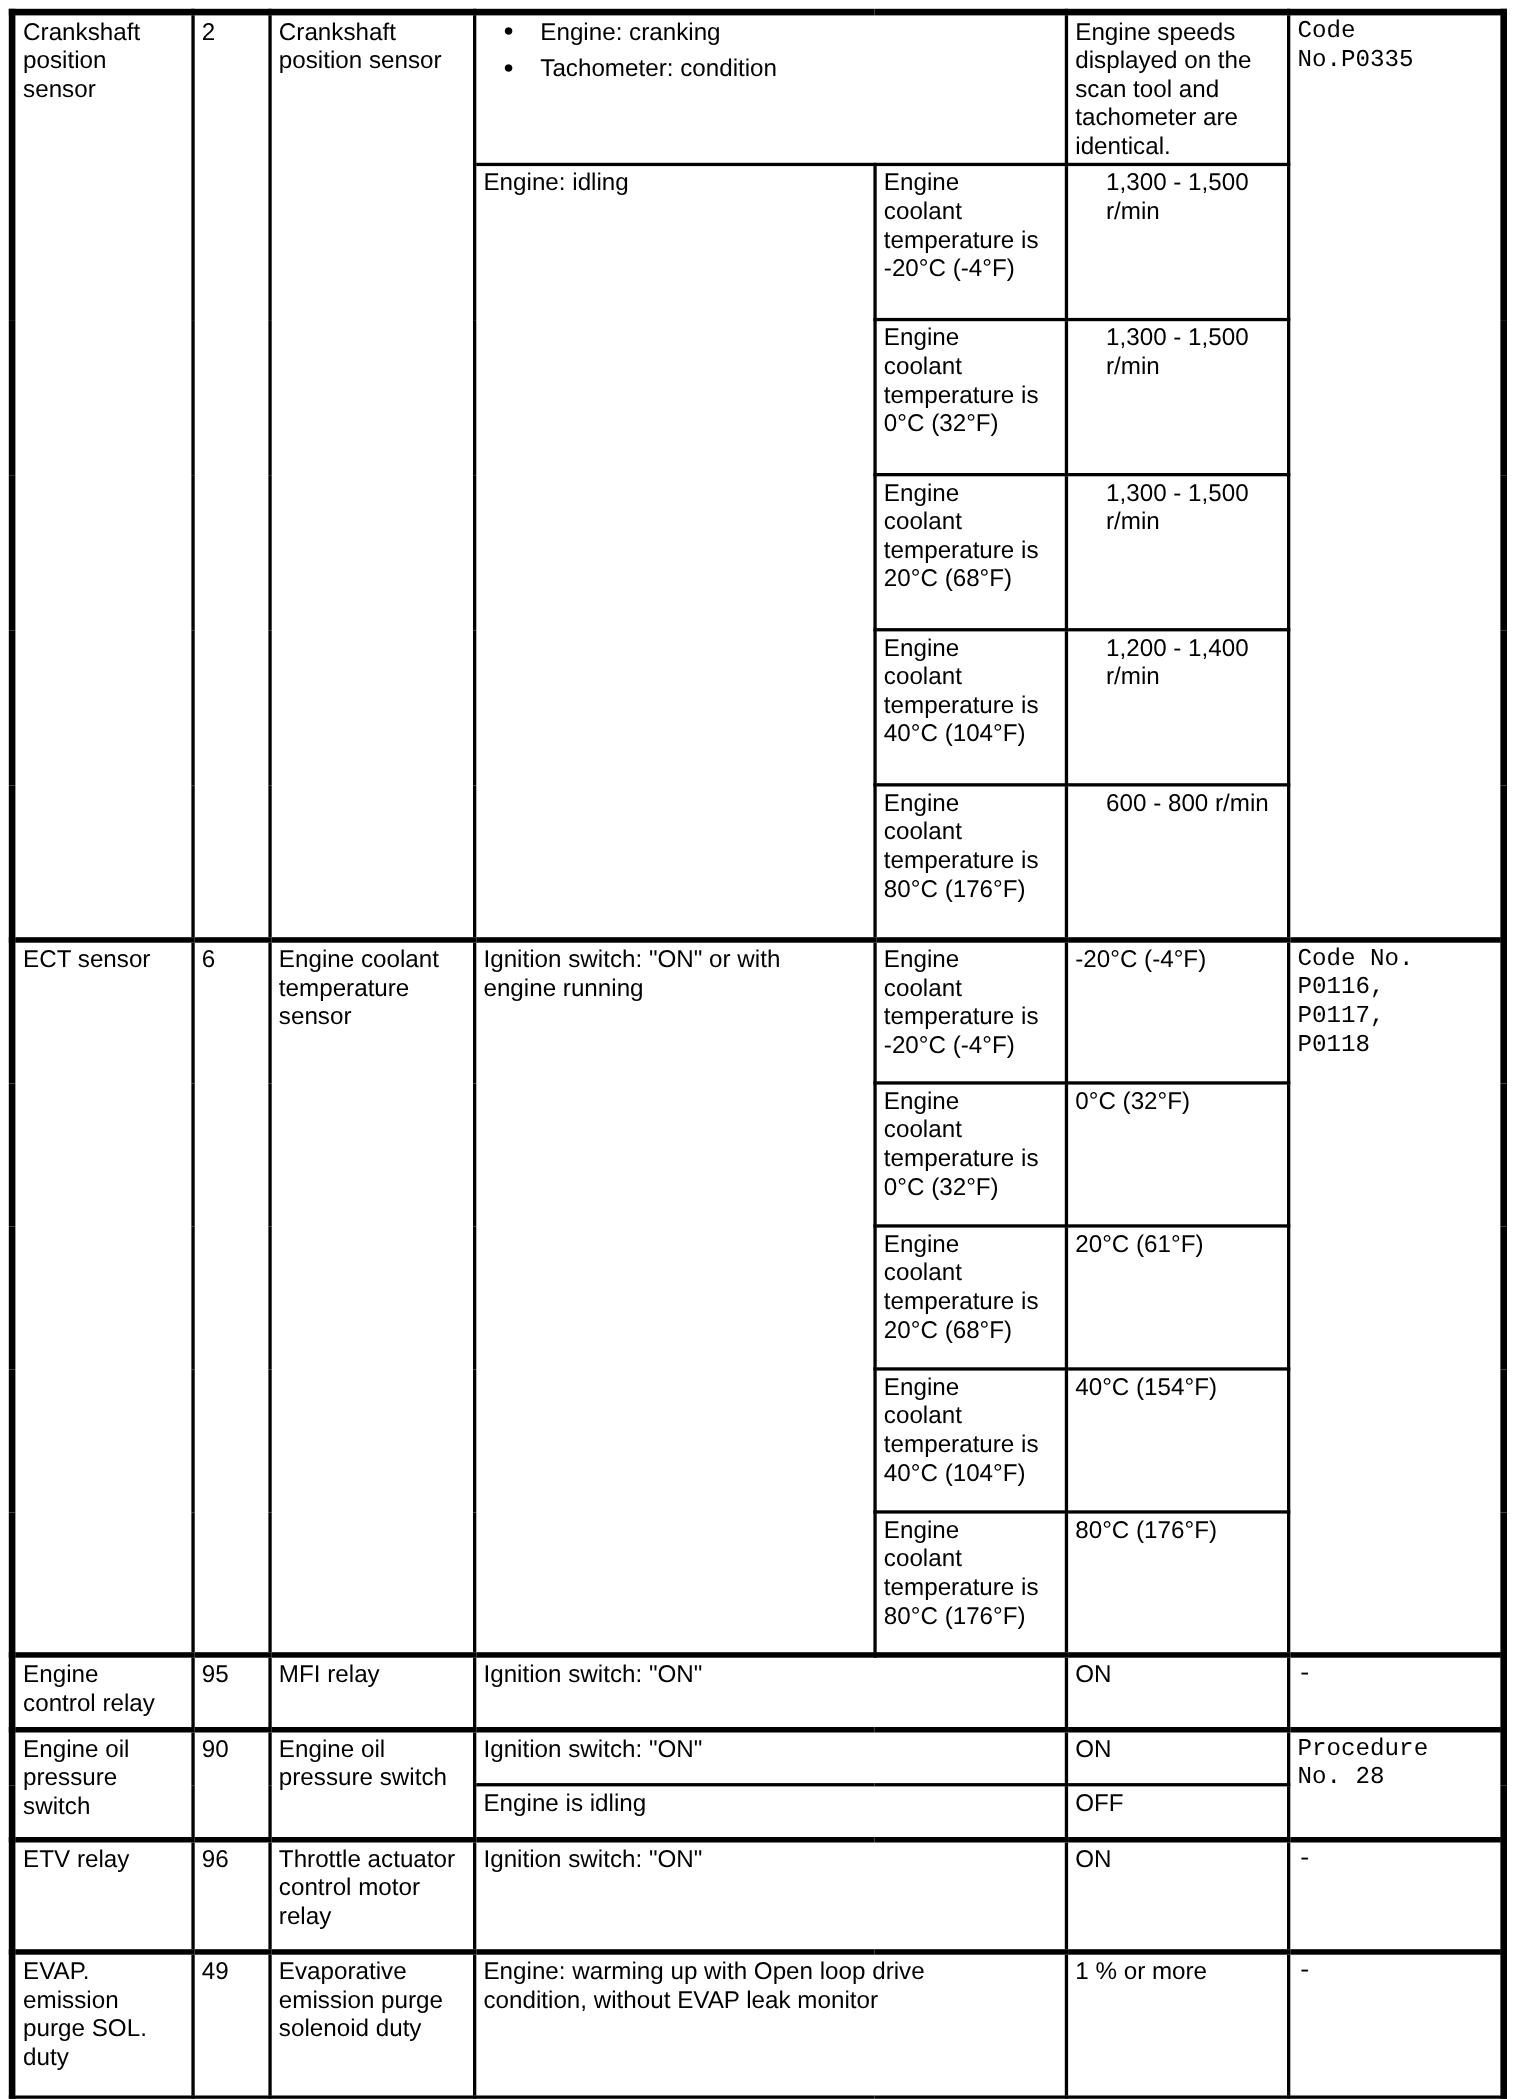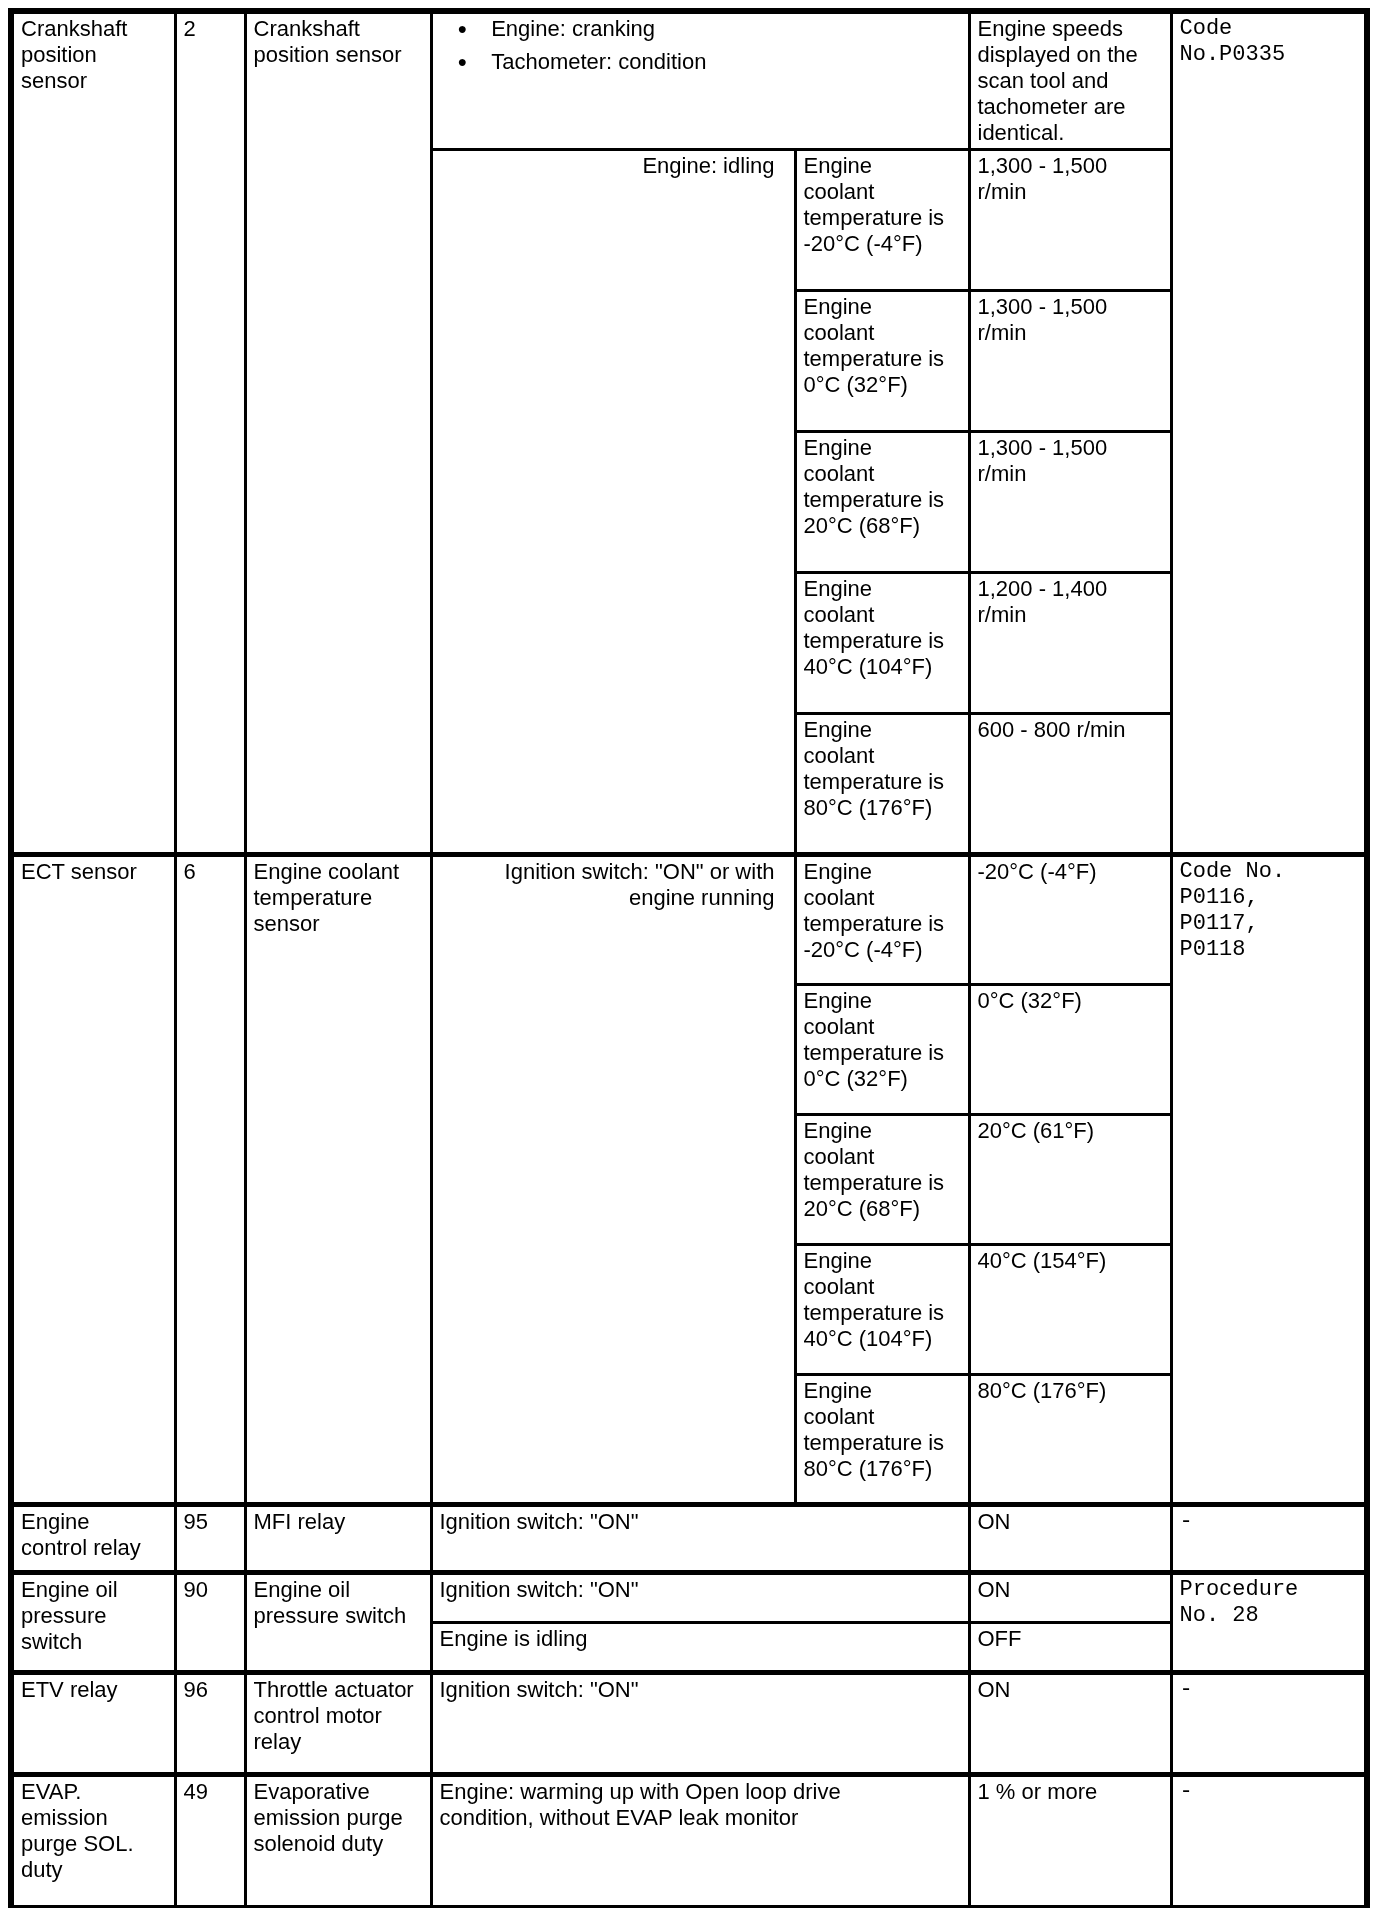--- a/index.html
+++ b/index.html
@@ -21,24 +21,24 @@
     vertical-align: top;
     padding: 2px 8px 2px 7px;
     font-size: 22px;
     line-height: 26px;
     overflow: hidden;
   }
   tr.sec td { border-top: 5px solid #000; margin-top: 37px; }
   
   .w-item  { max-width: 124px; }
   .w-name  { max-width: 165px; }
-  .w-cond  { max-width: 335px; text-align: right; }
+  .w-cond  { max-width: 335px; }
   .w-spans { max-width: 460px; }
   .w-sub   { max-width: 142px; }
-  .w-rpm   { max-width: 165px; }
+  .w-rpm   { max-width: 165px; margin-left: 28px; }
   .w-code  { max-width: 150px; font-family: Liberation Mono, monospace; }
   .blist { padding-left: 18px; }
   .brow { display: flex; gap: 24px; align-items: flex-start; }
   .brow + .brow { margin-top: 7px; }
   .bullet { font-size: 16px; line-height: 26px; }
 </style>
 </head>
 <body>
 
 <div class="page">

